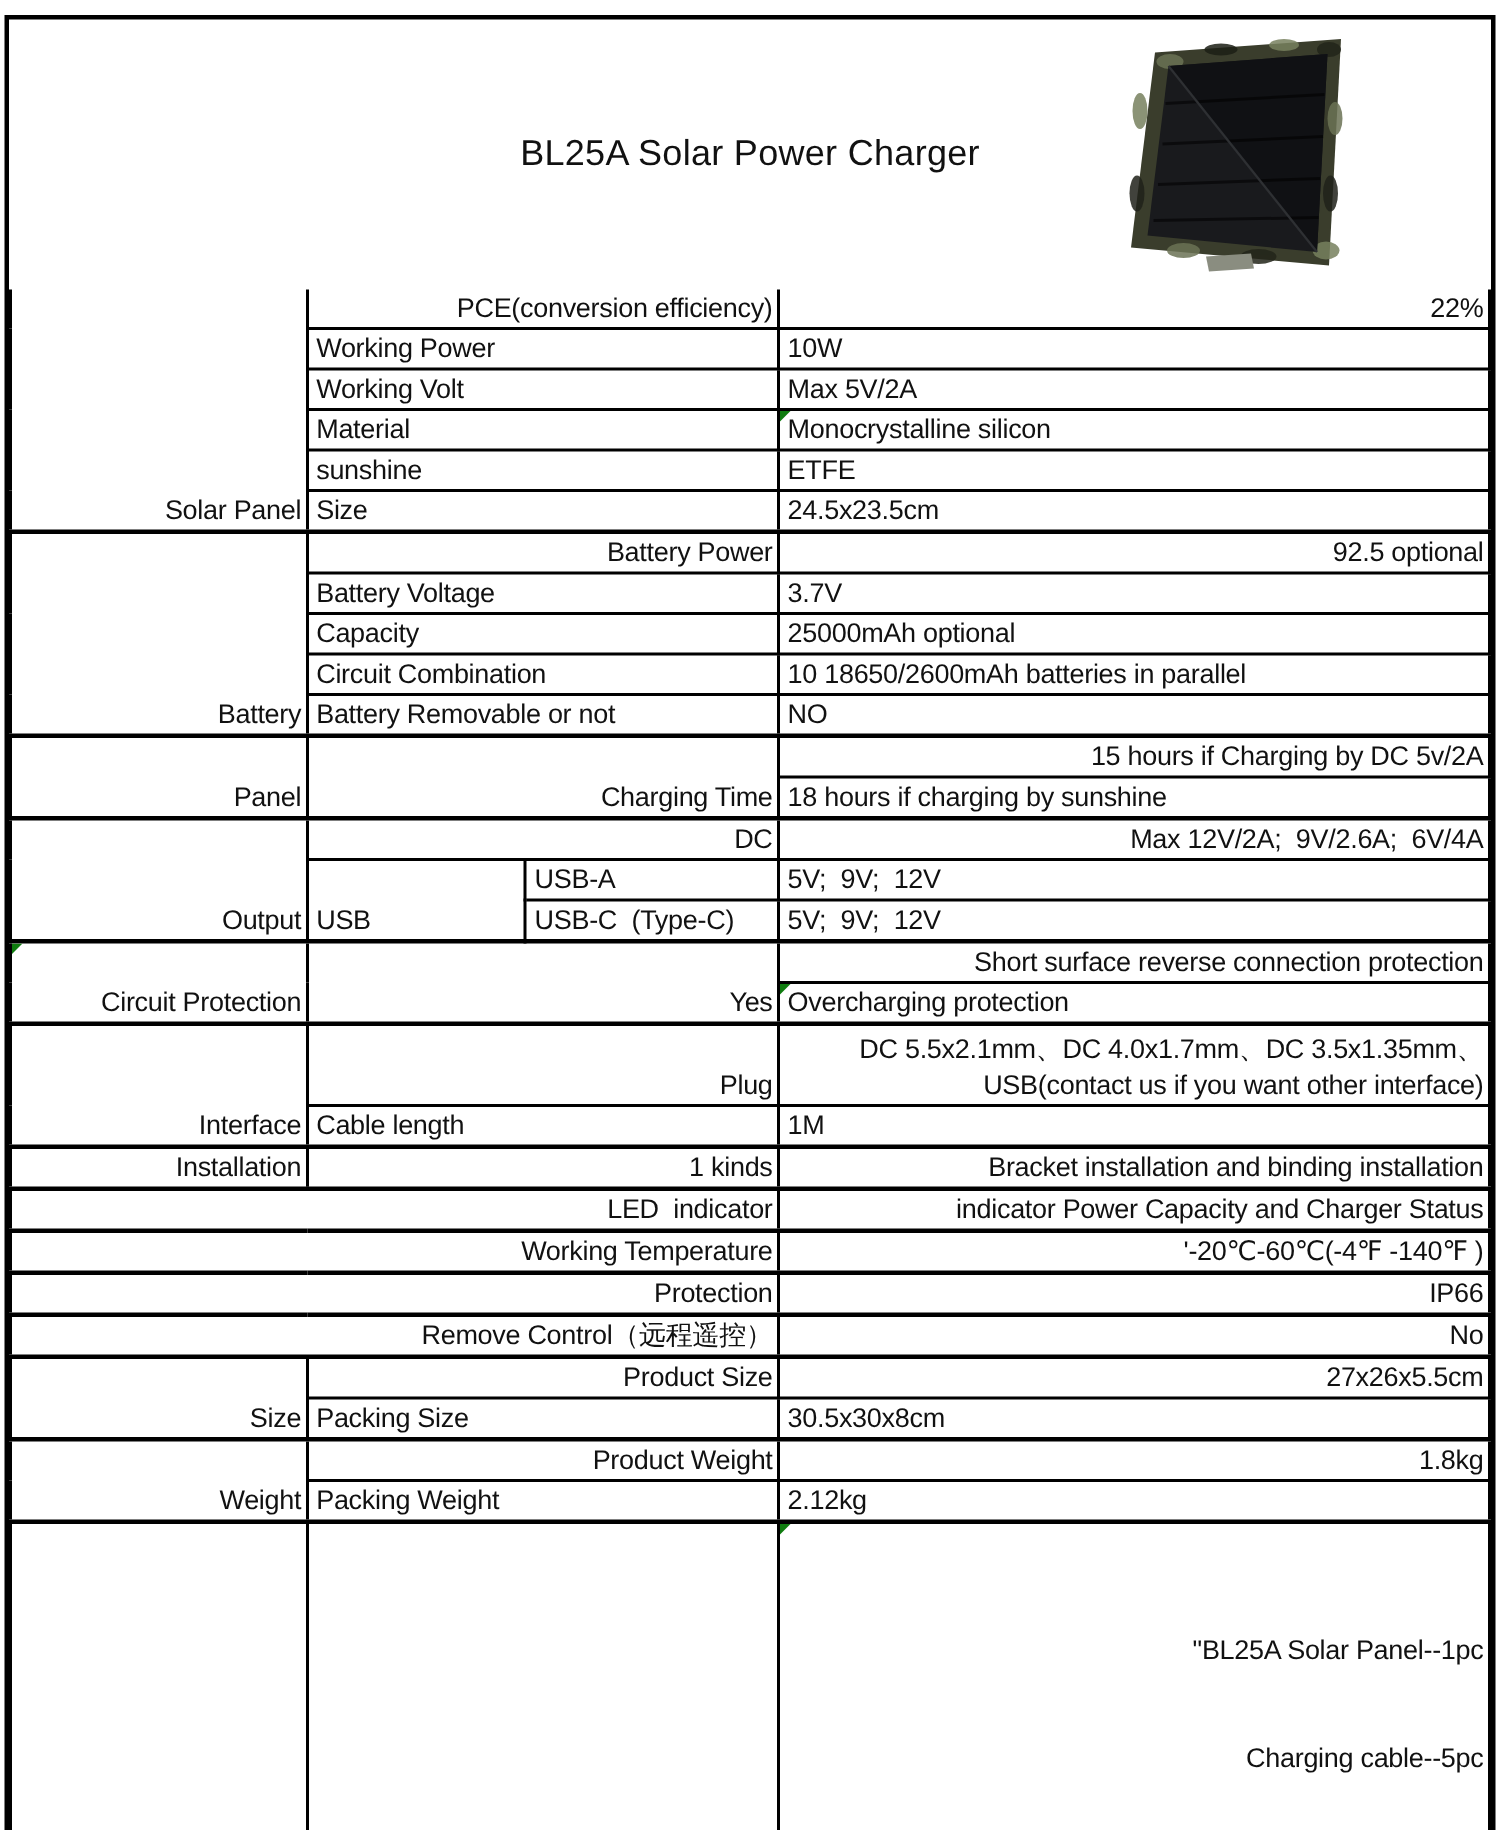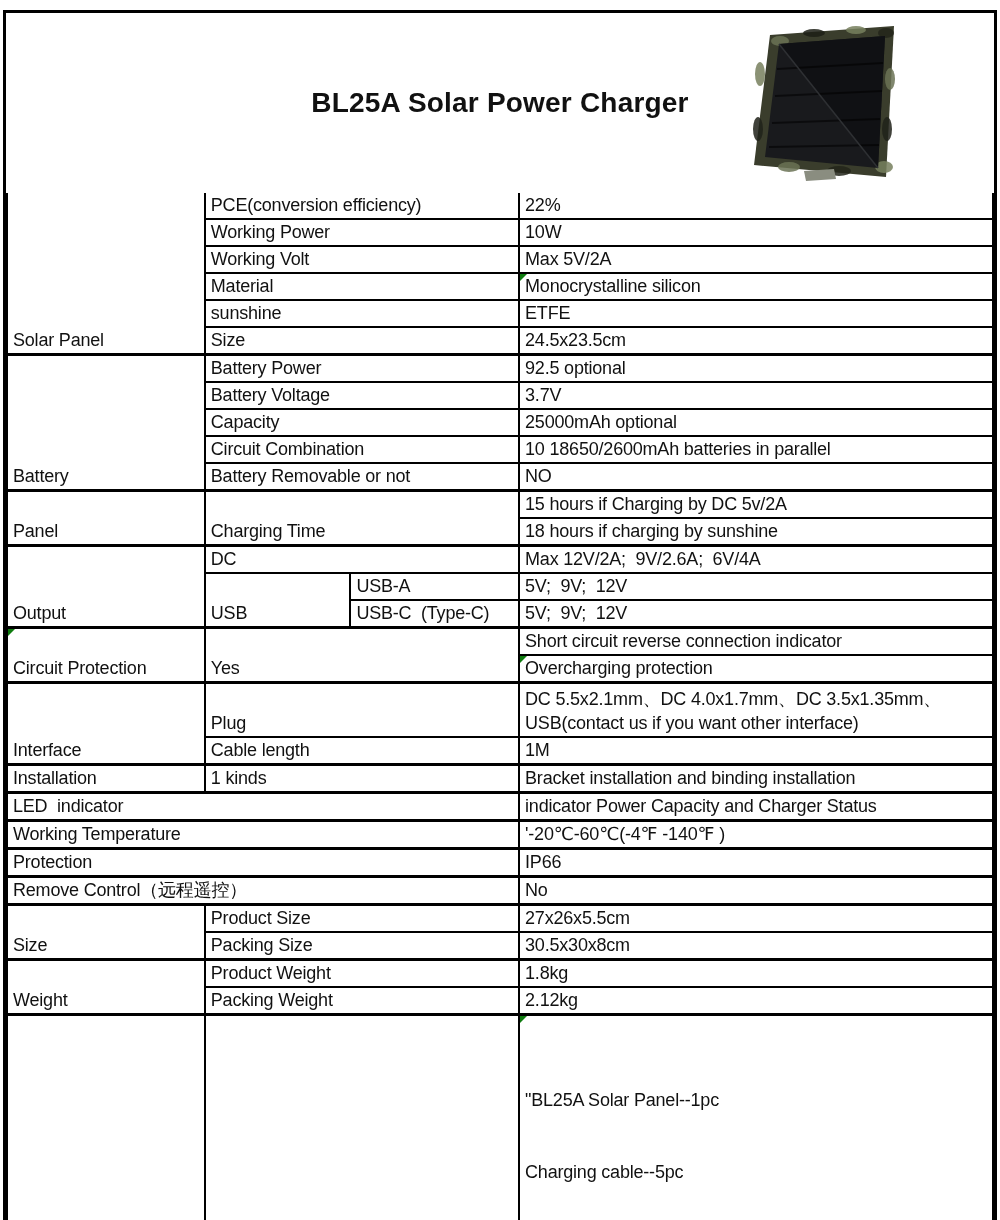--- a/index.html
+++ b/index.html
@@ -3,30 +3,30 @@
 <meta charset="utf-8">
 <style>
   html,body { margin:0; padding:0; background:#ffffff;
     font-family:"Liberation Sans", "DejaVu Sans", sans-serif; color:#111; }
   .sheet { width:988px; margin:10px auto 0 auto; border:3px solid #000; background:#fff; }
 
   
   .title-area { position:relative; height:180px; }
   .page-title { position:absolute; left:0; right:0; top:0; bottom:0;
     display:flex; align-items:center; justify-content:center;
-    font-size:28px; font-weight:bold; letter-spacing:0.2px; }
+    font-size:24px; font-weight:normal; letter-spacing:0.2px; }
   .product-photo { position:absolute; right:80px; top:6px; }
 
   
   table.spec { border-collapse:collapse; table-layout:fixed; width:100%; }
   table.spec td { border:2px solid #000; box-sizing:border-box;
     font-size:18px; line-height:24px; padding:0 3px 1px 5px;
     vertical-align:bottom; white-space:pre-wrap; overflow:hidden;
     letter-spacing:-0.2px; }
-  tr.sec > td { border-top-width:3px; }
+  tr.sec > td { border-top-width:3px;text-align:right; }
   table.spec tr:first-child > td { border-top:0; }
   td.vmid { vertical-align:middle;margin-left:25px; }
   td.center { text-align:center; }
   td.rel { position:relative; }
   .h26 td { height:26px; }
   .h27 td { height:27px; }
   .flag { position:absolute; top:0; left:0; width:0; height:0;
     border-top:7px solid #0f7c0f; border-right:7px solid transparent; }
   .photo-cell { padding:0 0 0 56px; vertical-align:middle; }
   .acc-line { display:block; }
@@ -144,21 +144,21 @@
       <td>5V;  9V;  12V</td>
     </tr>
     <tr class="h26">
       <td>USB-C  (Type-C)</td>
       <td>5V;  9V;  12V</td>
     </tr>
 
     <tr class="sec h26">
       <td class="vmid rel" rowspan="2"><span class="flag"></span><span>Circuit Protection</span></td>
       <td class="vmid" colspan="2" rowspan="2">Yes</td>
-      <td>Short circuit reverse connection indicator</td>
+      <td>Short surface reverse connection protection</td>
     </tr>
     <tr class="h26">
       <td class="rel"><span class="flag"></span><span>Overcharging protection</span></td>
     </tr>
 
     <tr class="sec" style="height:54px">
       <td class="vmid" rowspan="2">Interface</td>
       <td class="vmid" colspan="2">Plug</td>
       <td>DC 5.5x2.1mm、DC 4.0x1.7mm、DC 3.5x1.35mm、USB(contact us if you want other interface)</td>
     </tr>

